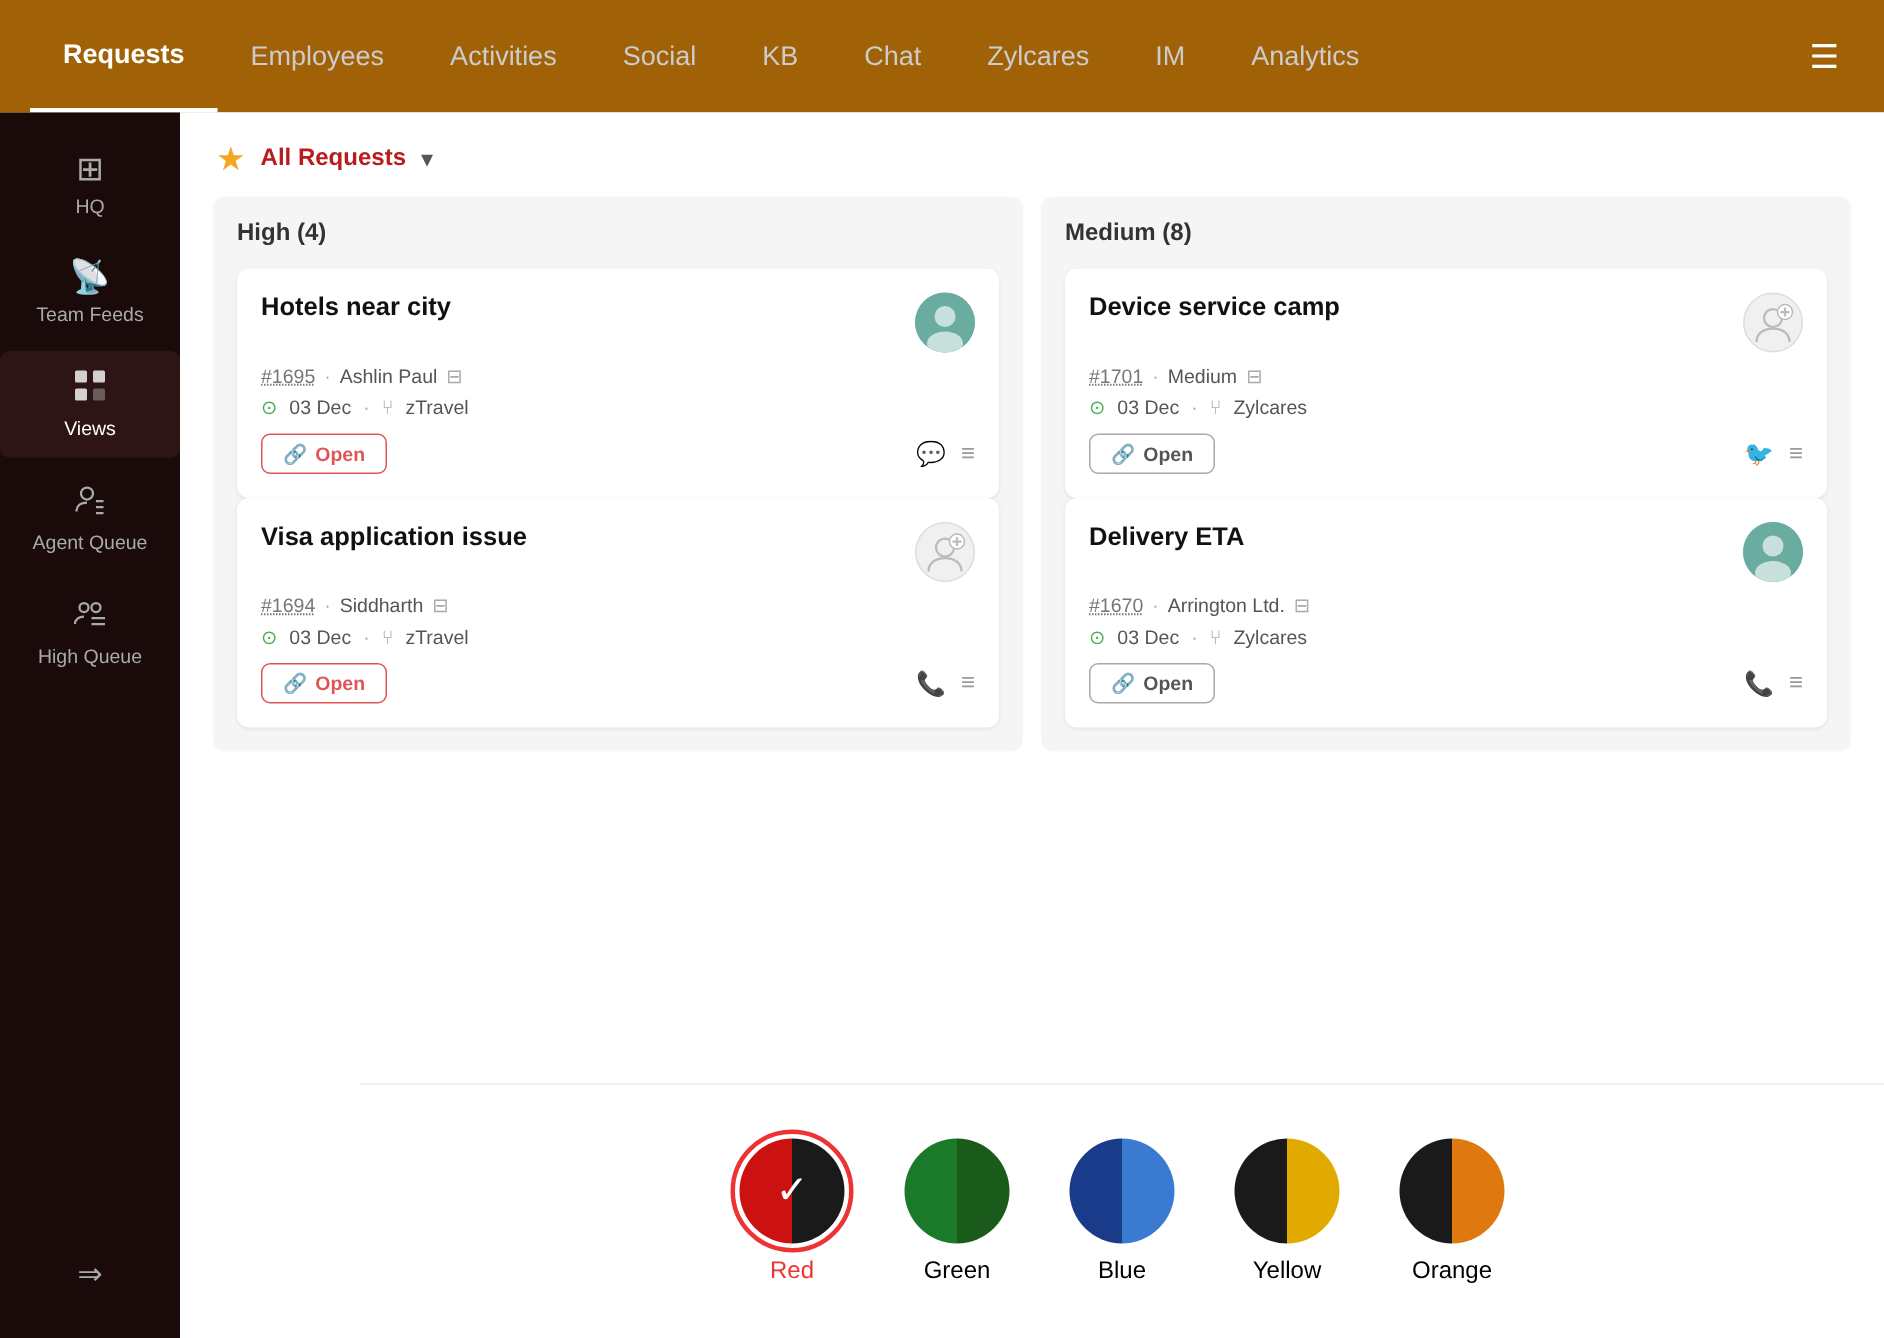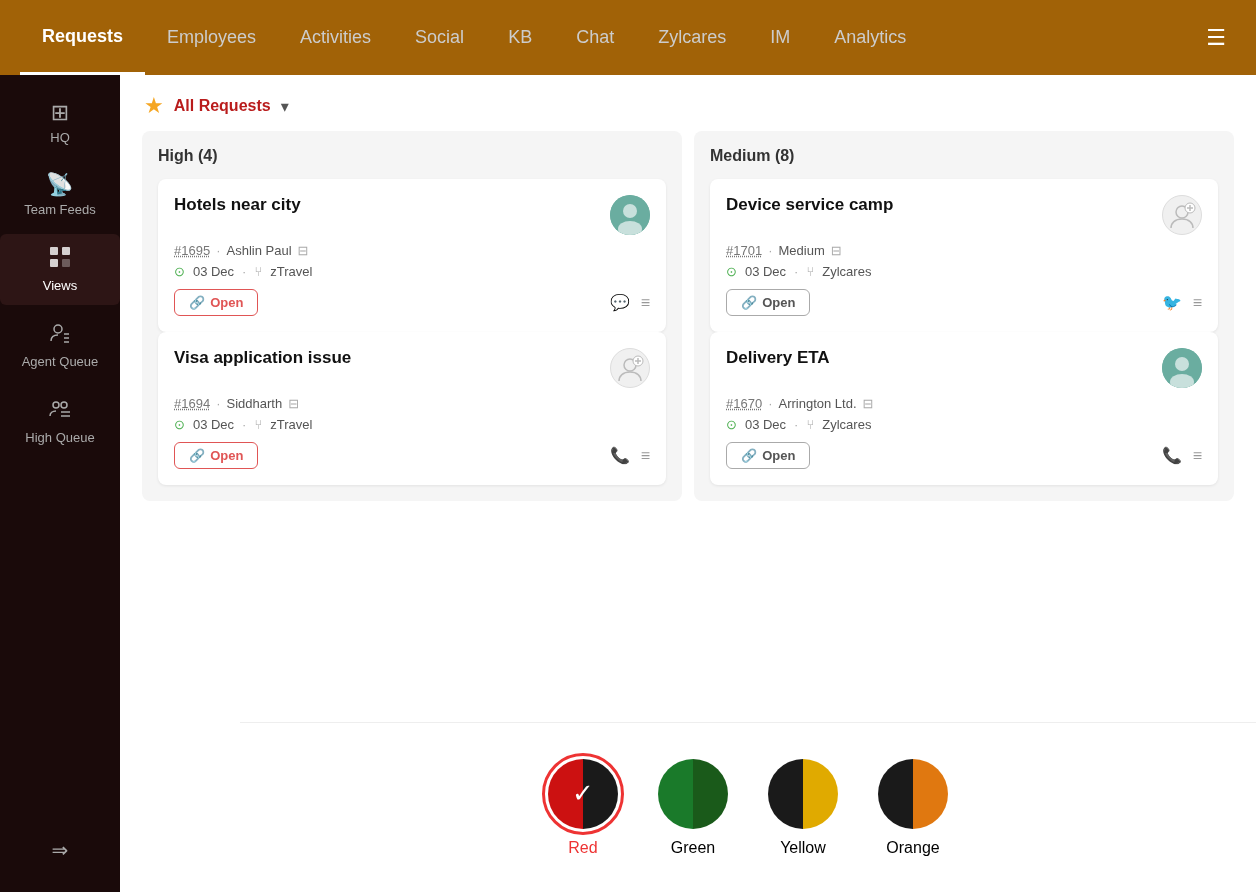--- a/index.html
+++ b/index.html
@@ -544,20 +544,24 @@
         <div class="theme-circle red-circle selected-ring">
           <div class="check-overlay">✓</div>
         </div>
         <span class="theme-label" style="color:#e33;">Red</span>
       </div>
       <div class="theme-option">
         <div class="theme-circle green-circle"></div>
         <span class="theme-label">Green</span>
       </div>
       <div class="theme-option">
+        <div class="theme-circle blue-circle"></div>
+        <span class="theme-label">Blue</span>
+      </div>
+      <div class="theme-option">
         <div class="theme-circle yellow-circle"></div>
         <span class="theme-label">Yellow</span>
       </div>
       <div class="theme-option">
         <div class="theme-circle orange-circle"></div>
         <span class="theme-label">Orange</span>
       </div>
     </div>
 
   </main>

